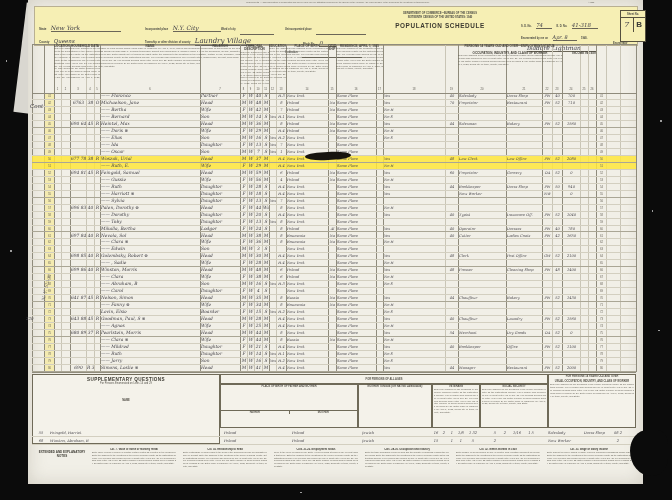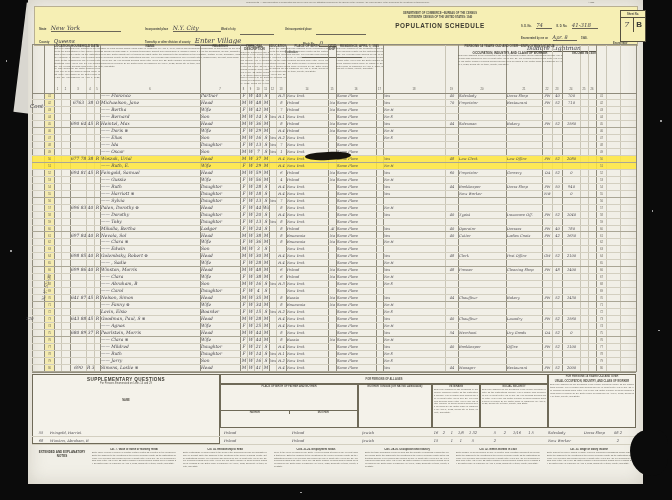--- a/index.html
+++ b/index.html
@@ -73,21 +73,21 @@
         <span class="lbl">County</span>
         <span class="hw uline" style="font-size:5.5px;width:66px;">Queens</span>
       </div>
 
       <div style="position:absolute;left:110px;top:9px;">
         <span class="lbl2">Incorporated place</span>
         <span class="hw uline" style="font-size:6px;width:48px;">N.Y. City</span>
       </div>
       <div style="position:absolute;left:110px;top:22px;width:150px;">
         <span class="lbl2">Township or other division of county</span>
-        <span class="hw uline" style="font-size:7px;width:60px;">Enter Village</span>
+        <span class="hw uline" style="font-size:7px;width:60px;">Laundry Village</span>
       </div>
       <div style="position:absolute;left:186px;top:9px;">
         <span class="lbl2">Ward of city</span>
         <span class="uline" style="width:34px;">&nbsp;</span>
       </div>
       <div style="position:absolute;left:268px;top:24px;">
         <span class="lbl2">Block No.</span>
         <span class="hw uline" style="font-size:5.5px;width:18px;">0</span>
       </div>
       <div style="position:absolute;left:250px;top:9px;">

